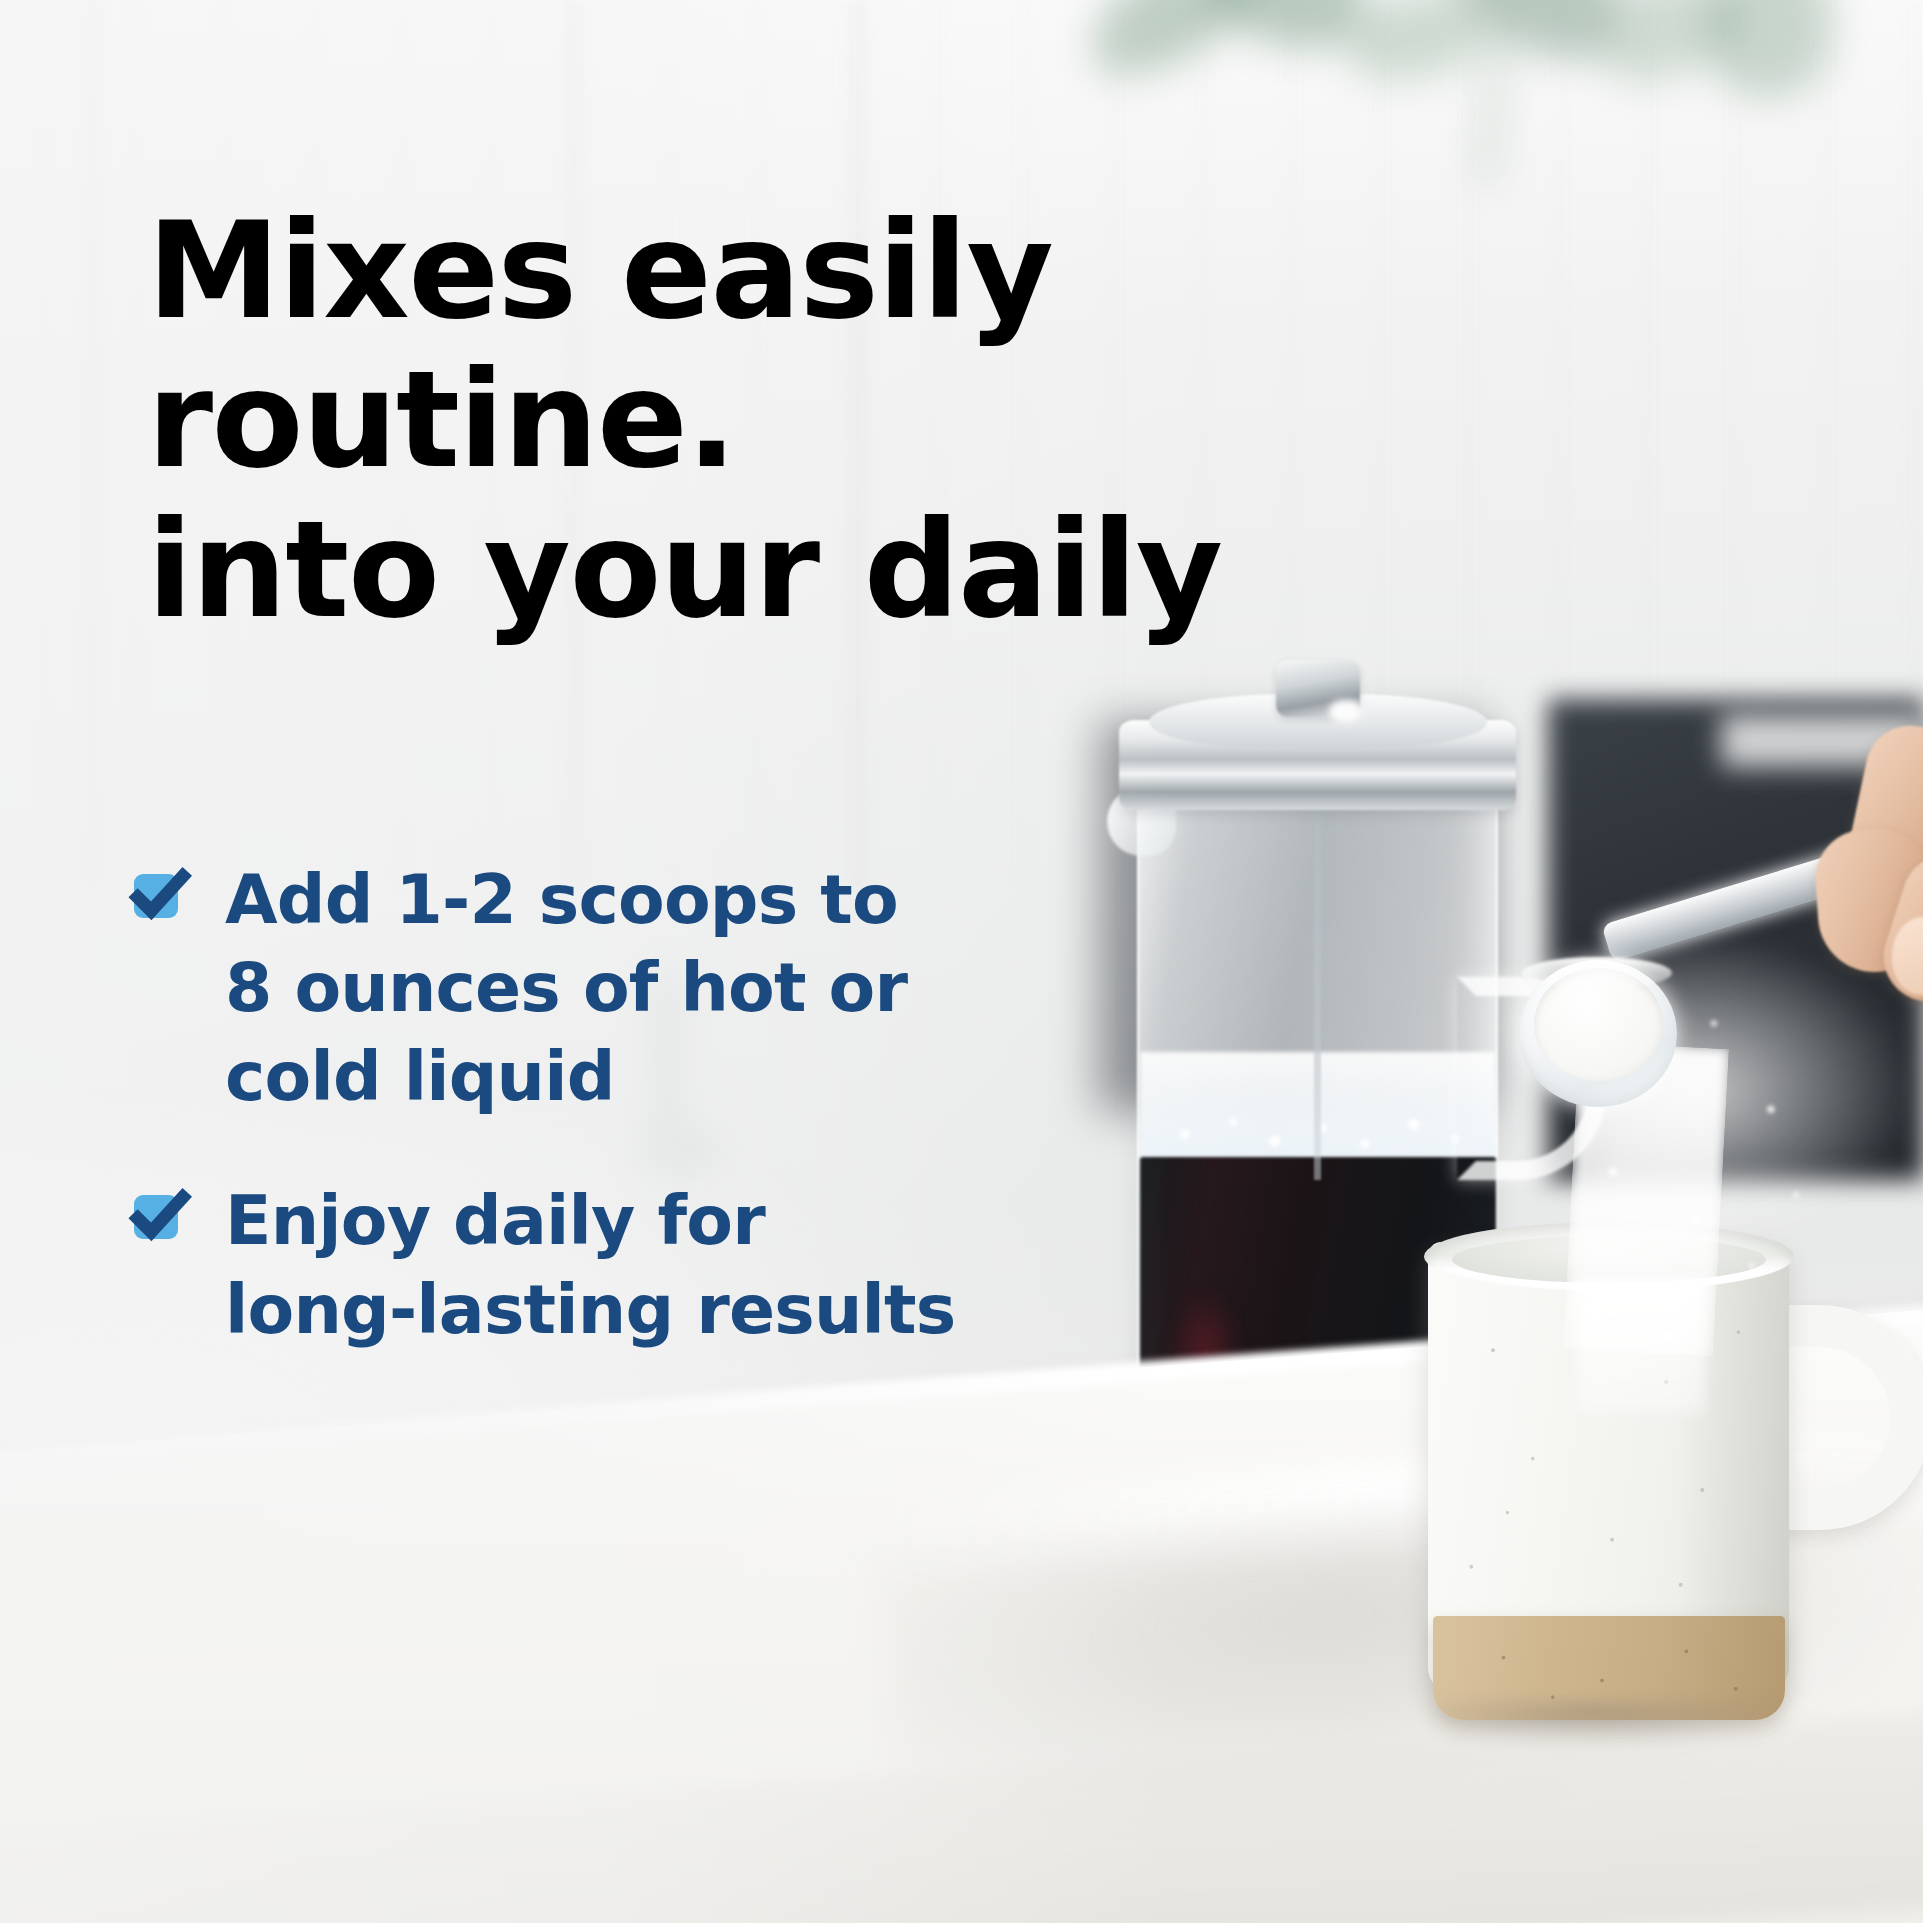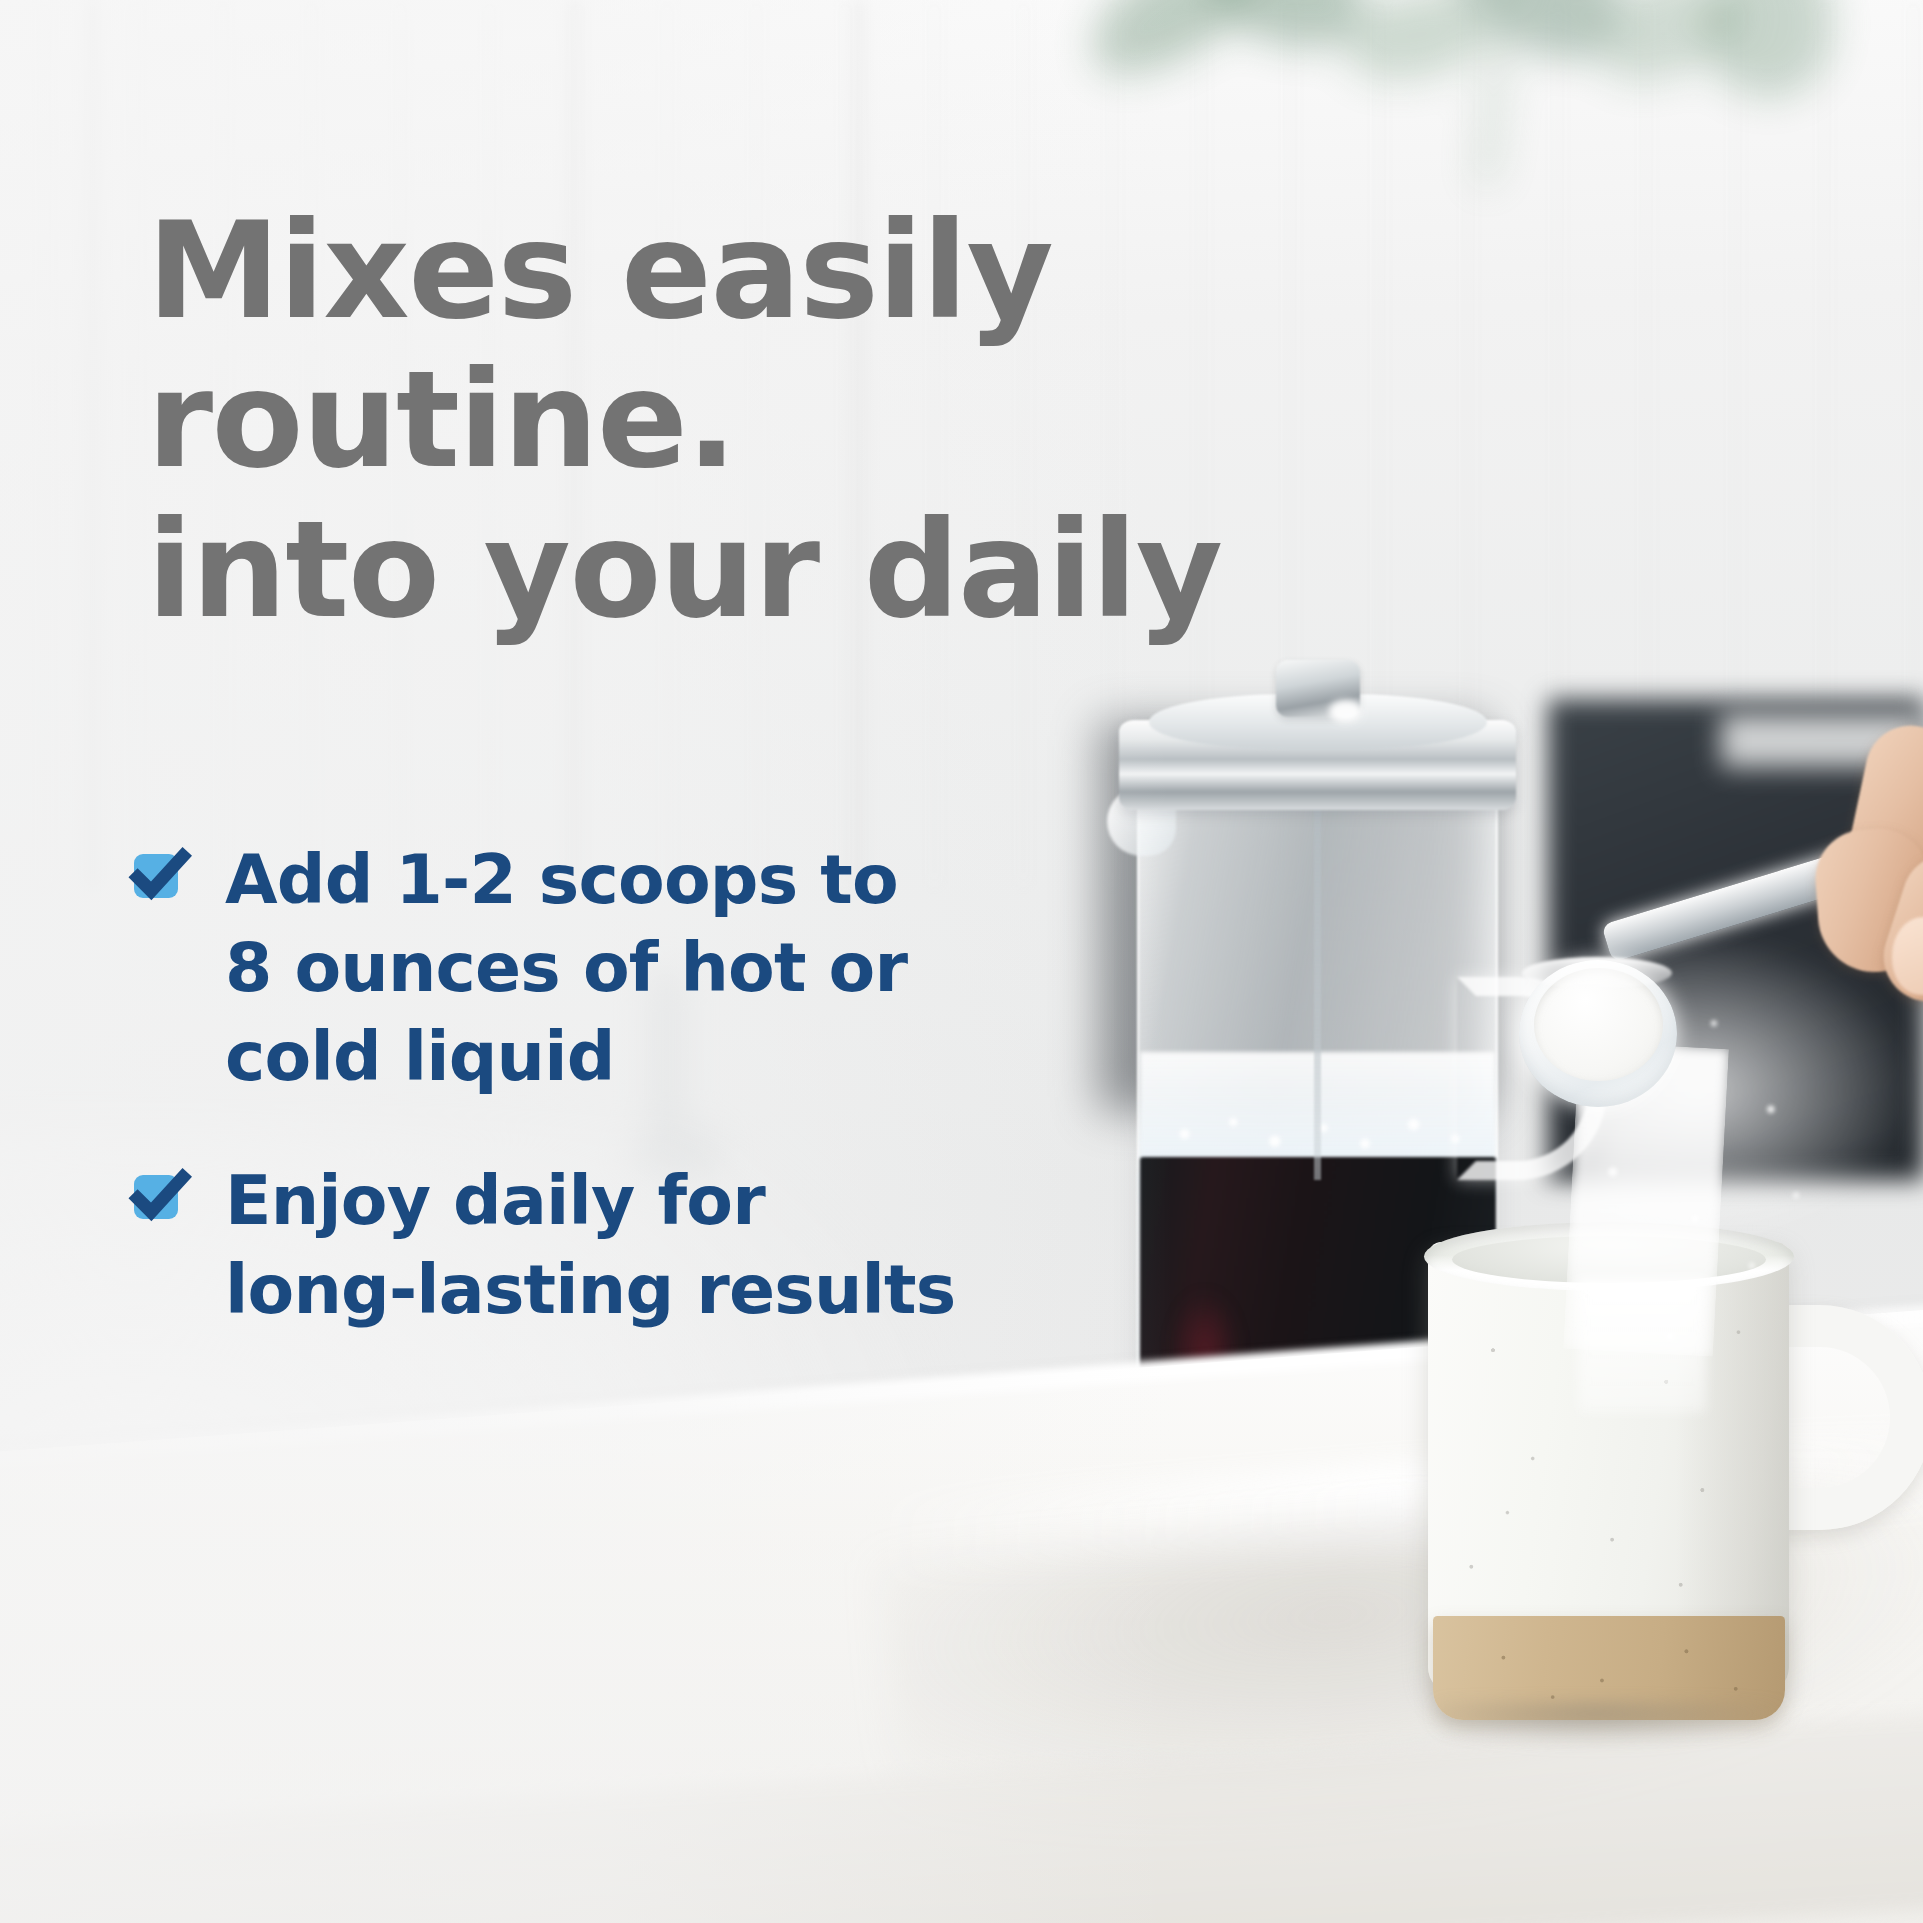--- a/index.html
+++ b/index.html
@@ -371,30 +371,30 @@
   .text-scrim{
     position:absolute; left:0; top:0; width:1172px; height:100%;
     background:linear-gradient(90deg, rgba(244,244,244,.72) 0%, rgba(244,244,244,.55) 52%, rgba(244,244,244,0) 100%);
   }
 
   
   .content{ position:absolute; inset:0; }
 
   .headline{
     position:absolute; left:147px; top:197px; width:1368px;
-    color:#737373;
+    color:#000000;
     font-family:"DejaVu Sans", sans-serif;
     font-weight:bold;
     font-size:134px;
     line-height:1.115;
     letter-spacing:-1.5px;
   }
   .headline .hl-line{ display:block; white-space:pre; }
 
-  .bullets{ position:absolute; left:134px; top:836px; width:977px; }
+  .bullets{ position:absolute; left:134px; top:856px; width:977px; }
   .bullet{ display:flex; align-items:flex-start; margin-bottom:56px; }
   .bullet:last-child{ margin-bottom:0; }
 
   .cbox{
     position:relative; flex:0 0 auto;
     width:44px; height:44px; margin-top:18px; margin-right:47px;
     background:#56B0E4; border-radius:9px;
   }
   .cbox svg{ position:absolute; left:-7.5px; top:-10.5px; width:65px; height:65px; display:block; }
 

